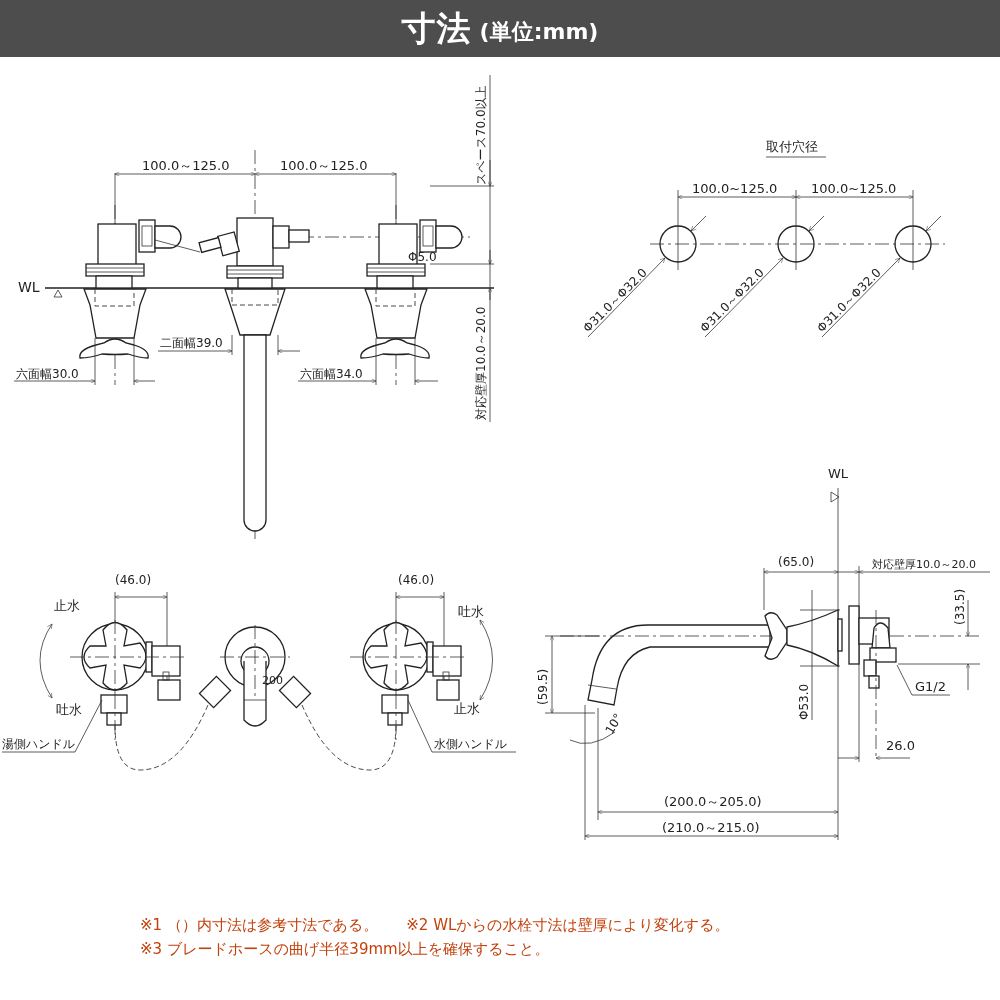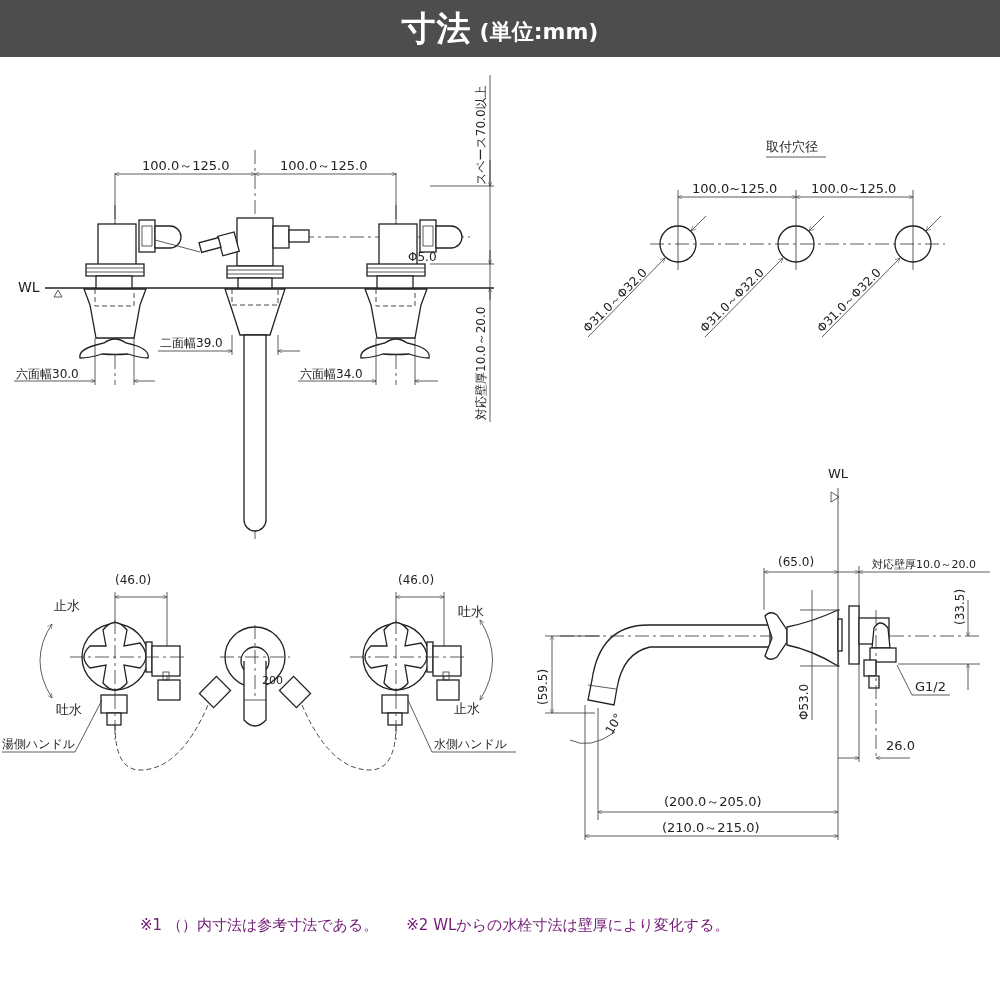--- a/index.html
+++ b/index.html
@@ -7,21 +7,21 @@
   .header { position:absolute; left:0; top:0; width:1000px; height:57px; background:#4d4d4d; display:flex; align-items:center; justify-content:center; color:#fff; }
   .header .t1 { font-size:34px; font-weight:bold; letter-spacing:1px; }
   .header .t2 { font-size:22px; font-weight:bold; margin-left:8px; margin-top:6px;text-align:right; }
   svg.drawing { position:absolute; left:0; top:57px; }
   svg text { font-family:"DejaVu Sans", sans-serif; fill:#222; }
   .ln { stroke:#222; stroke-width:1.3; fill:none; }
   .thin { stroke:#333; stroke-width:0.8; fill:none; }
   .ctr { stroke:#333; stroke-width:0.8; fill:none; stroke-dasharray:14 4 3 4; }
   .dash { stroke:#333; stroke-width:0.9; fill:none; stroke-dasharray:5 3; }
   .body { stroke:#222; stroke-width:1.3; fill:#fff; }
-  .notes { position:absolute; left:140px; top:913px; font-size:15px; color:#701a75; line-height:24px; }
+  .notes { position:absolute; left:140px; top:913px; font-size:15px; color:#c2410c; line-height:24px; }
   .notes span { margin-right:28px; }
 </style>
 </head>
 <body>
 
 <div class="header">
   <span class="t1">寸法</span>
   <span class="t2">(単位:mm)</span>
 </div>
 
@@ -275,13 +275,14 @@
 
     <line class="thin" x1="598" y1="812" x2="838" y2="812" marker-start="url(#ar)" marker-end="url(#ar)"></line>
     <text x="664" y="806" font-size="13">(200.0～205.0)</text>
     <line class="thin" x1="585" y1="836" x2="838" y2="836" marker-start="url(#ar)" marker-end="url(#ar)"></line>
     <text x="662" y="832" font-size="13">(210.0～215.0)</text>
   </g>
 </svg>
 
 <div class="notes">
   <div><span>※1 （）内寸法は参考寸法である。</span><span>※2 WLからの水栓寸法は壁厚により変化する。</span></div>
+  <div><span>※3 ブレードホースの曲げ半径39mm以上を確保すること。</span></div>
 </div>
 
 </body></html>

